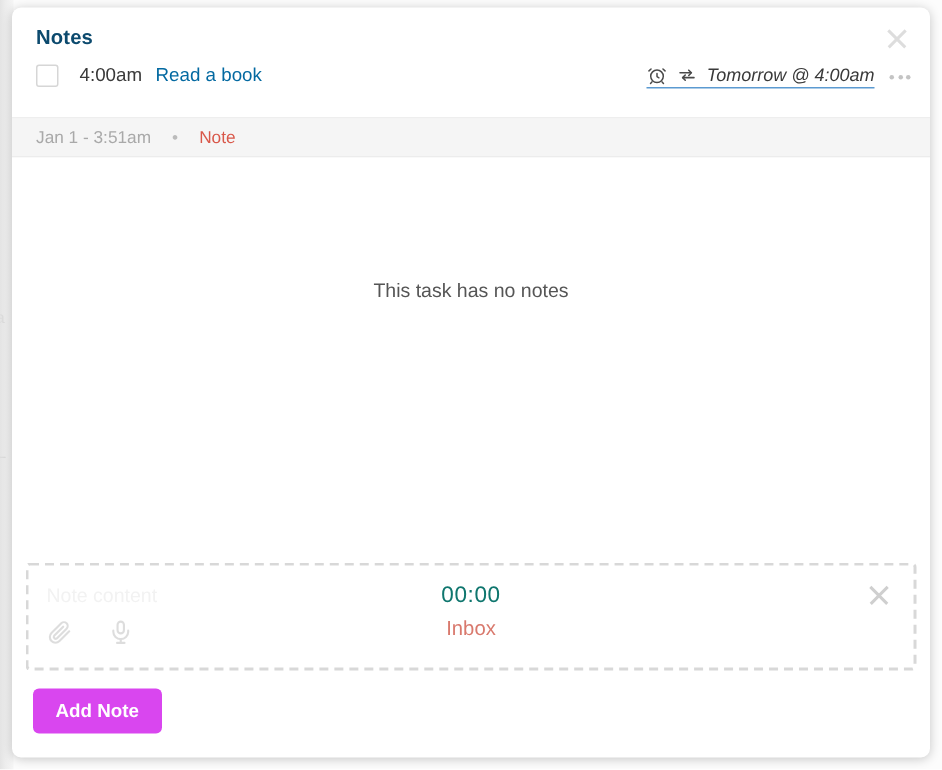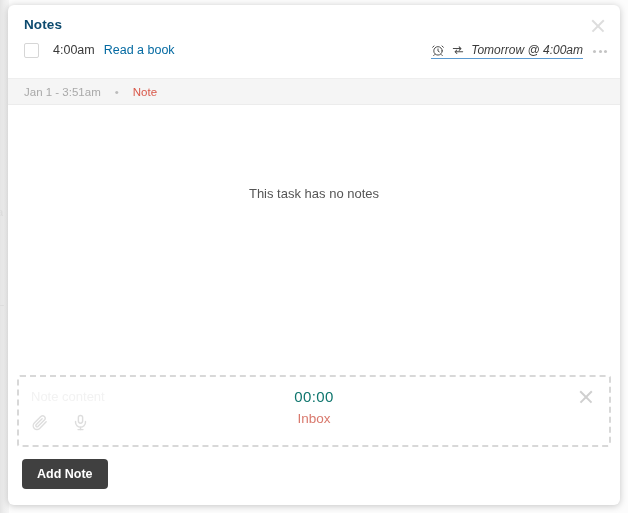--- a/index.html
+++ b/index.html
@@ -251,21 +251,21 @@
   }
   .rec-close::before { transform: rotate(45deg); }
   .rec-close::after  { transform: rotate(-45deg); }
 
   
   .footer {
     flex: 0 0 auto;
     padding: 12px 9px 16px 14px;
   }
   .add-note-btn {
-    background: #404040;
+    background: #d946ef;
     color: #ffffff;
     border: none;
     border-radius: 4px;
     font-family: "Liberation Sans", sans-serif;
     font-size: 12.5px;
     font-weight: bold;
     padding: 9px 15px;
     cursor: pointer;
     line-height: 1;
   }

